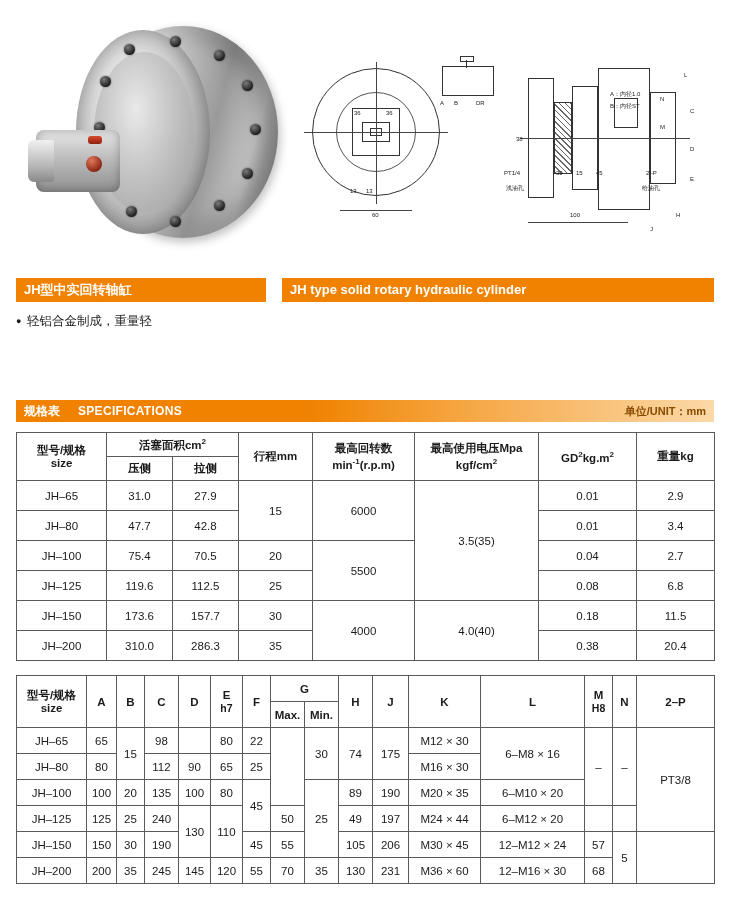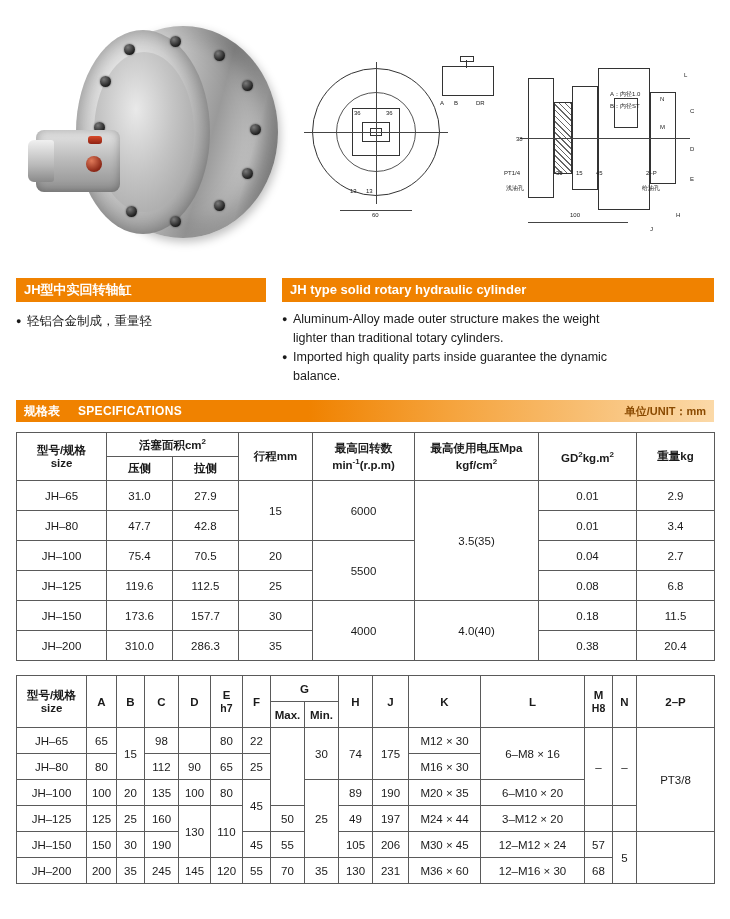--- a/index.html
+++ b/index.html
@@ -321,26 +321,20 @@
 
 <div class="titlebars">
   <div class="tbar tbar-left">JH型中实回转轴缸</div>
   <div class="tbar tbar-right">JH type solid rotary hydraulic cylinder</div>
 </div>
 
 <div class="bullets">
   <div class="bl-left">
     <div class="bl-item">轻铝合金制成，重量轻</div>
   </div>
-  <div class="bl-right">
-    <div class="bl-item">Aluminum-Alloy made outer structure makes the weight</div>
-    <div class="bl-cont">lighter than traditional  totary cylinders.</div>
-    <div class="bl-item">Imported high quality parts inside guarantee the dynamic</div>
-    <div class="bl-cont">balance.</div>
-  </div>
 </div>
 
 <div class="specbar">
   <span class="sb-cn">规格表</span>
   <span class="sb-en">SPECIFICATIONS</span>
   <span class="sb-unit">单位/UNIT：mm</span>
 </div>
 
 <table class="spec">
   <colgroup>
@@ -532,28 +526,28 @@
       <td>89</td>
       <td>190</td>
       <td>M20 × 35</td>
       <td>6–M10 × 20</td>
     </tr>
 
     <tr>
       <td>JH–125</td>
       <td>125</td>
       <td>25</td>
-      <td>160</td>
+      <td>240</td>
       <td rowspan="2">130</td>
       <td rowspan="2">110</td>
       <td>50</td>
       <td>49</td>
       <td>197</td>
       <td>M24 × 44</td>
-      <td>3–M12 × 20</td>
+      <td>6–M12 × 20</td>
       <td></td>
       <td></td>
     </tr>
 
     <tr>
       <td>JH–150</td>
       <td>150</td>
       <td>30</td>
       <td>190</td>
       <td>45</td>

